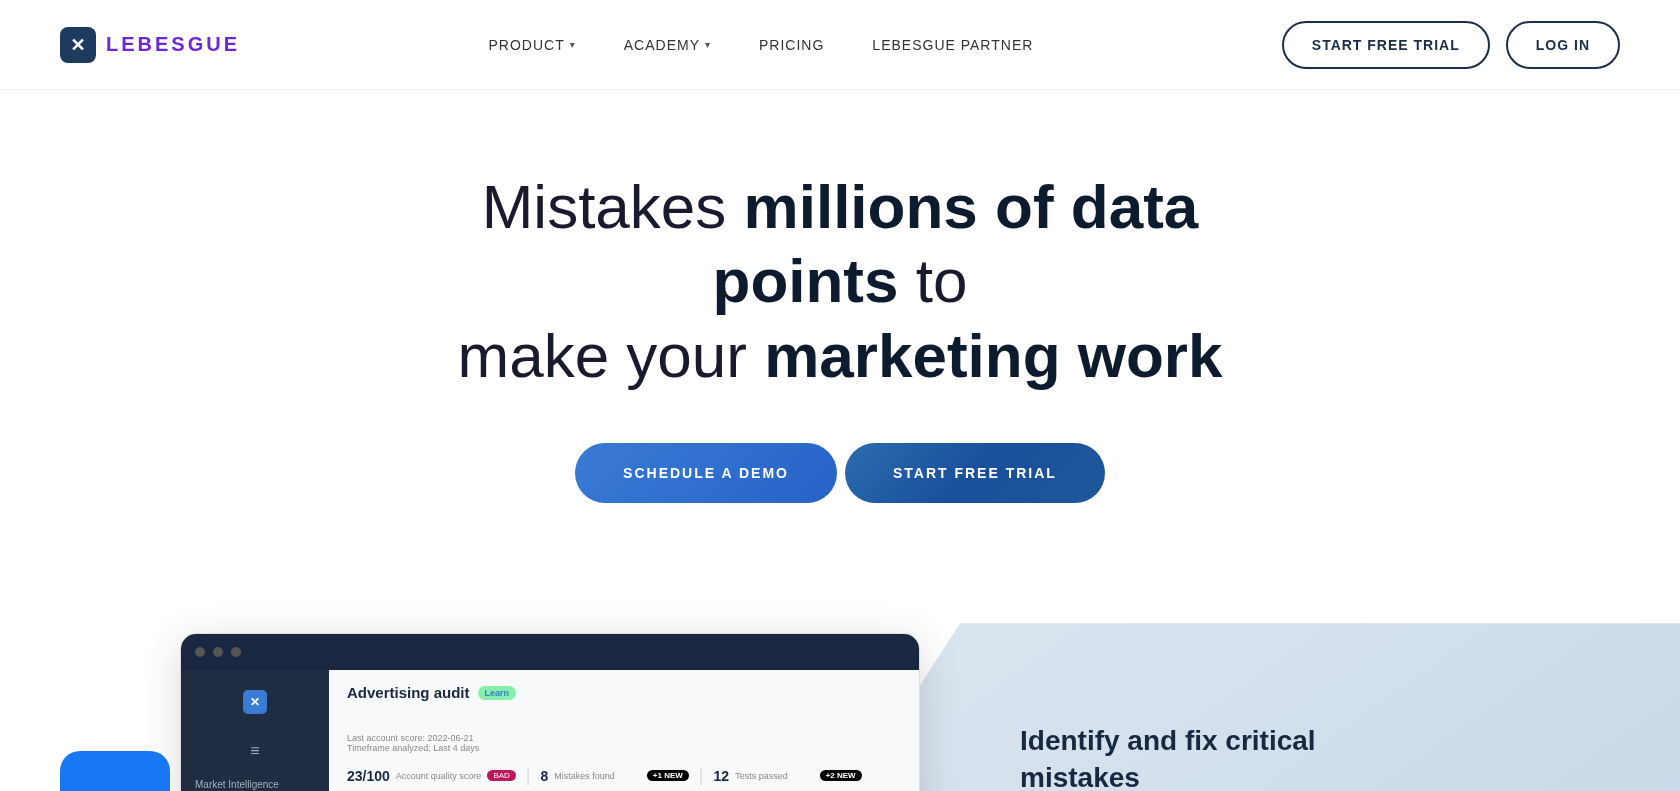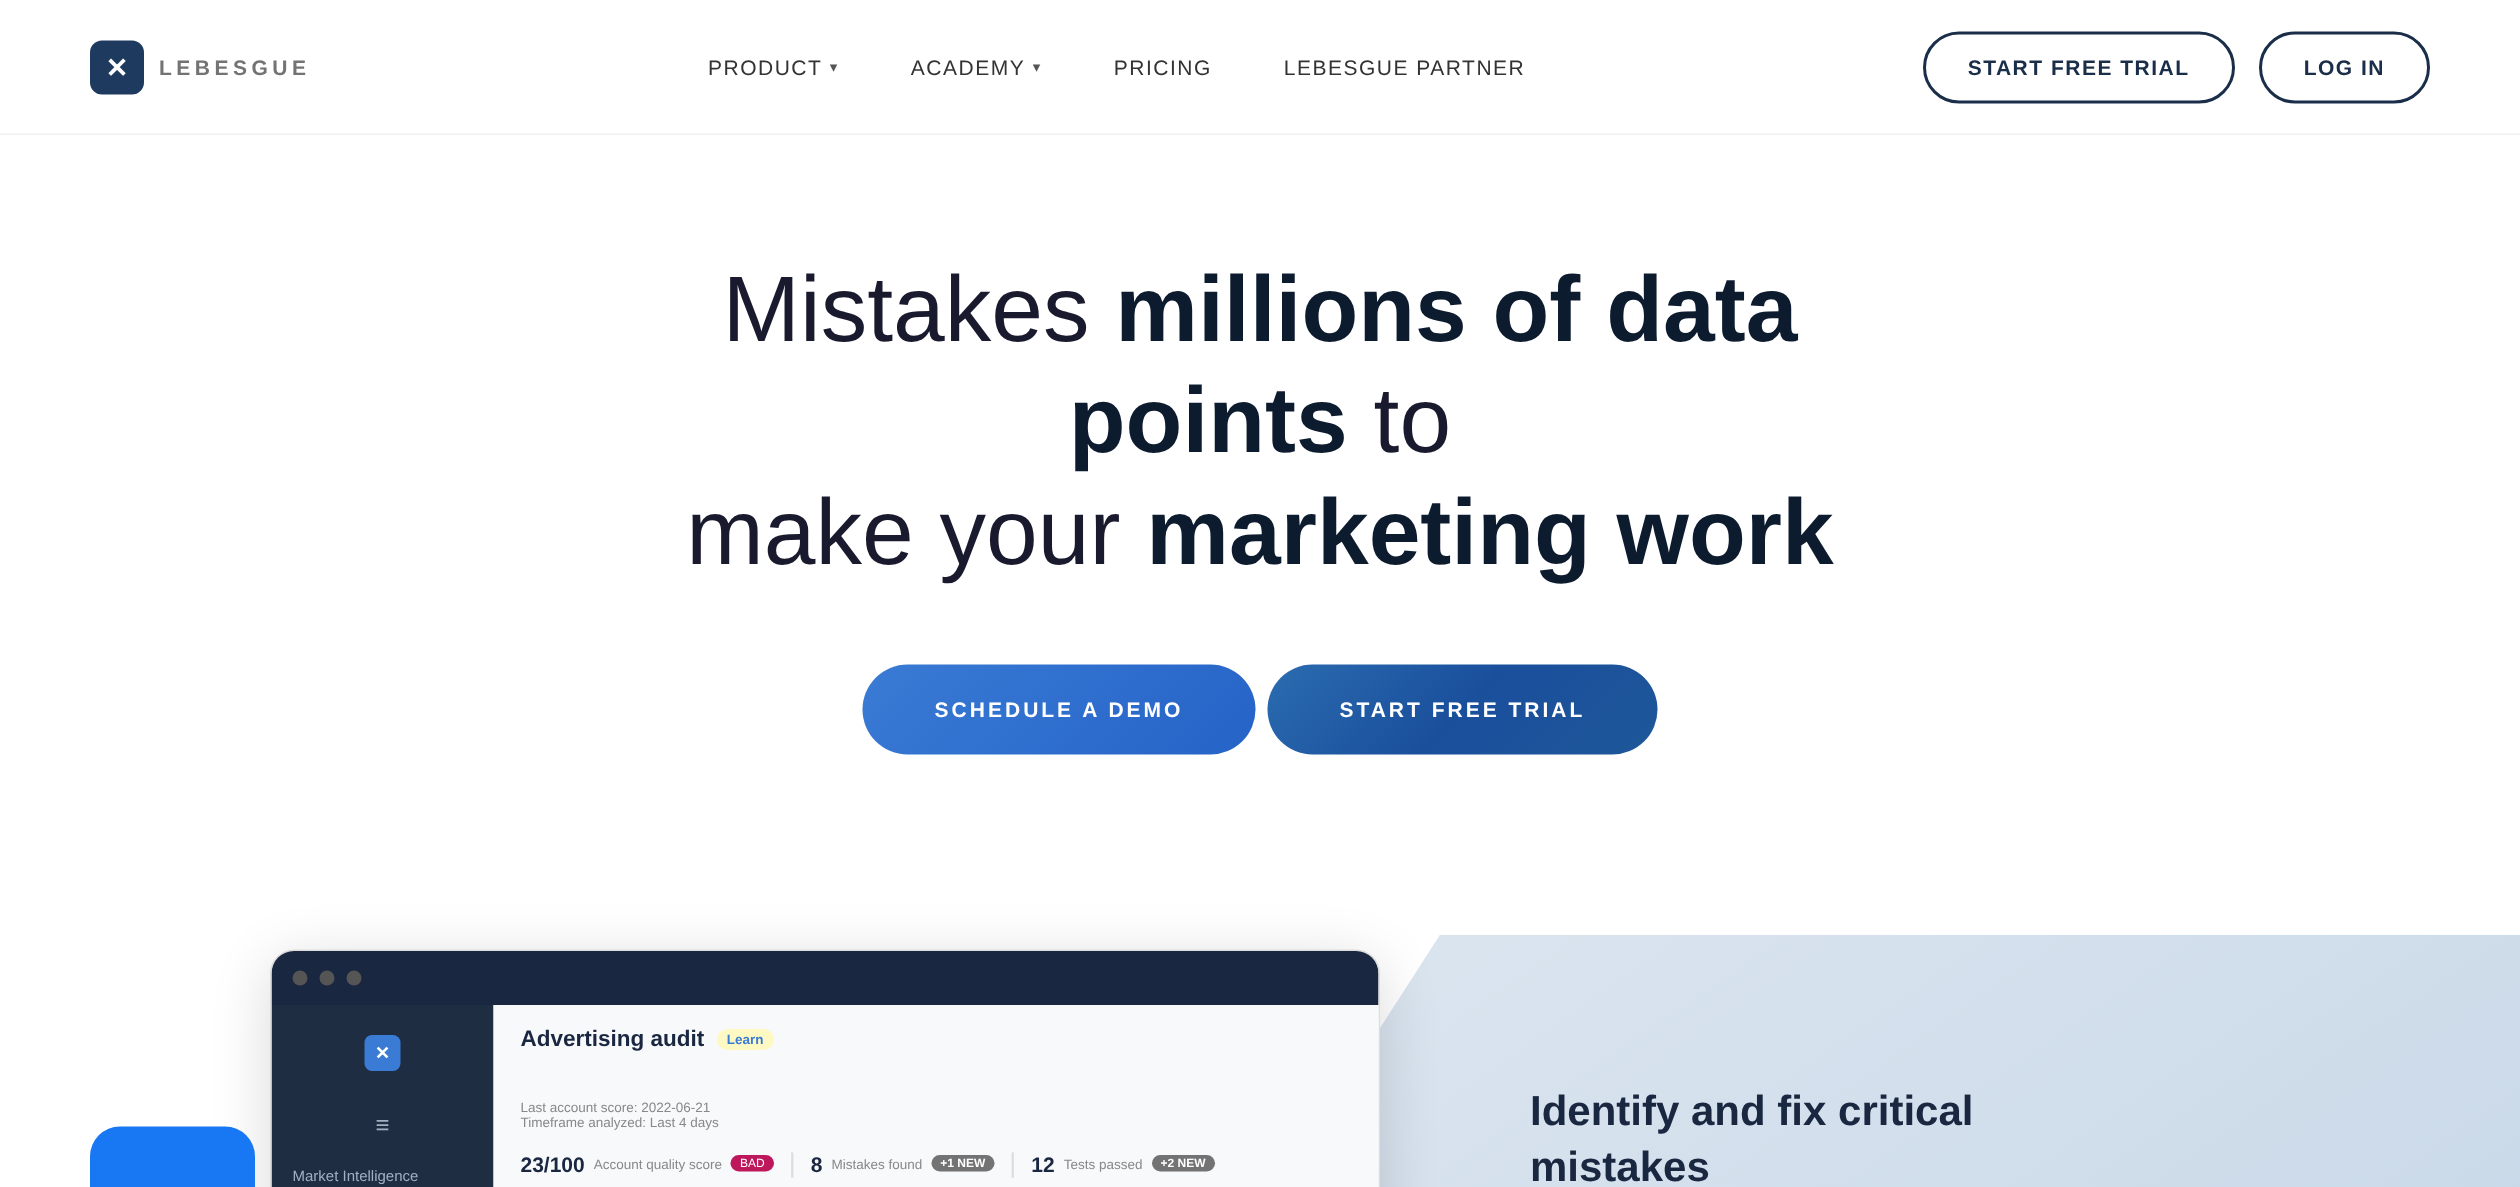--- a/index.html
+++ b/index.html
@@ -40,24 +40,24 @@
       border-radius: 8px;
       display: flex;
       align-items: center;
       justify-content: center;
       color: #fff;
       font-size: 18px;
       font-weight: bold;
     }
 
     .logo-text {
-      font-size: 14px;
+      font-size: 20px;
       font-weight: 700;
       letter-spacing: 3px;
-      color: #737373;
+      color: #6d28d9;
       text-transform: uppercase;
     }
 
     .nav-links {
       display: flex;
       align-items: center;
       gap: 48px;
       list-style: none;
     }
 
@@ -270,21 +270,21 @@
       font-size: 15px;
       font-weight: 700;
       color: #1a2740;
       display: flex;
       align-items: center;
       gap: 8px;
       margin-bottom: 4px;
     }
 
     .learn-badge {
-      background: #fef9c3;
+      background: #86efac;
       color: #3a7bd5;
       font-size: 9px;
       padding: 2px 7px;
       border-radius: 10px;
       font-weight: 600;
     }
 
     .app-subtitle {
       font-size: 9px;
       color: #888;
@@ -321,26 +321,27 @@
     .badge-bad {
       background: #be185d;
       color: #fff;
       font-size: 8px;
       padding: 1px 6px;
       border-radius: 8px;
       font-weight: 400;
     }
 
     .badge-new {
-      background: #737373;
+      background: #000000;
       color: #fff;
       font-size: 8px;
       padding: 1px 6px;
       border-radius: 8px;
       font-weight: 600;
+      margin-left: 26px;
     }
 
     .stat-divider {
       color: #ddd;
       font-size: 18px;
     }
 
     .alert-card {
       background: #fff;
       border-radius: 8px;

